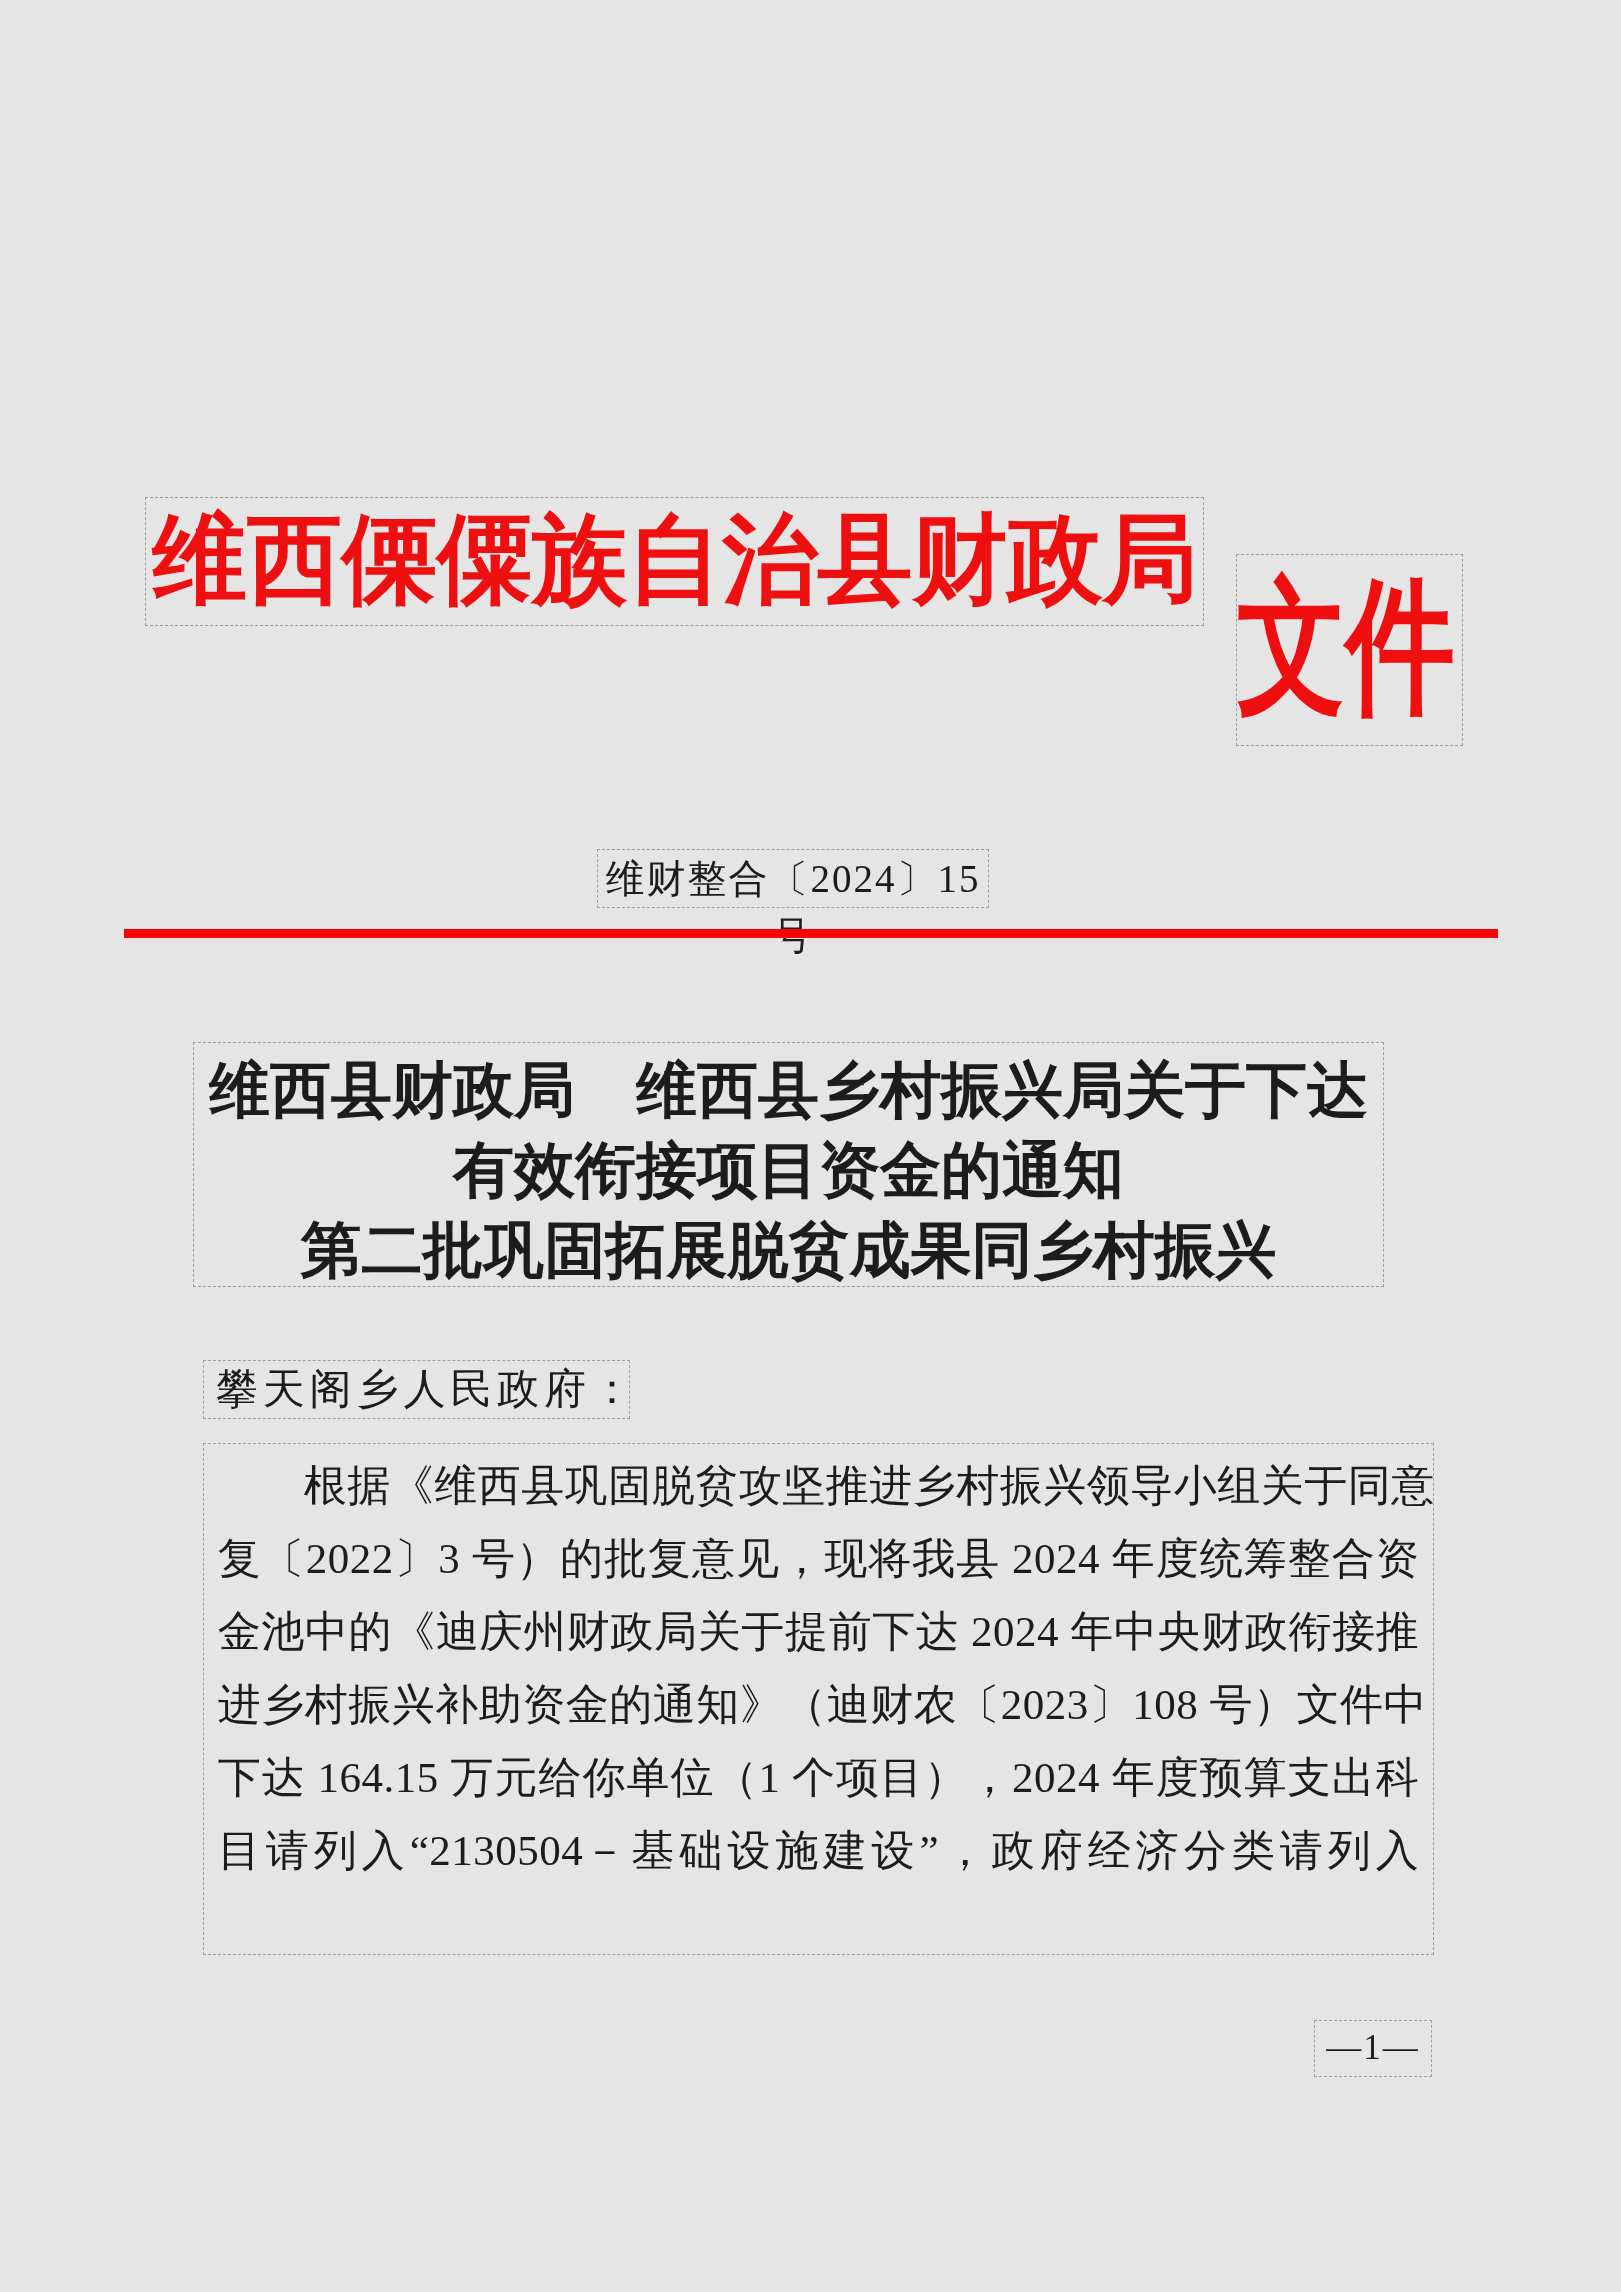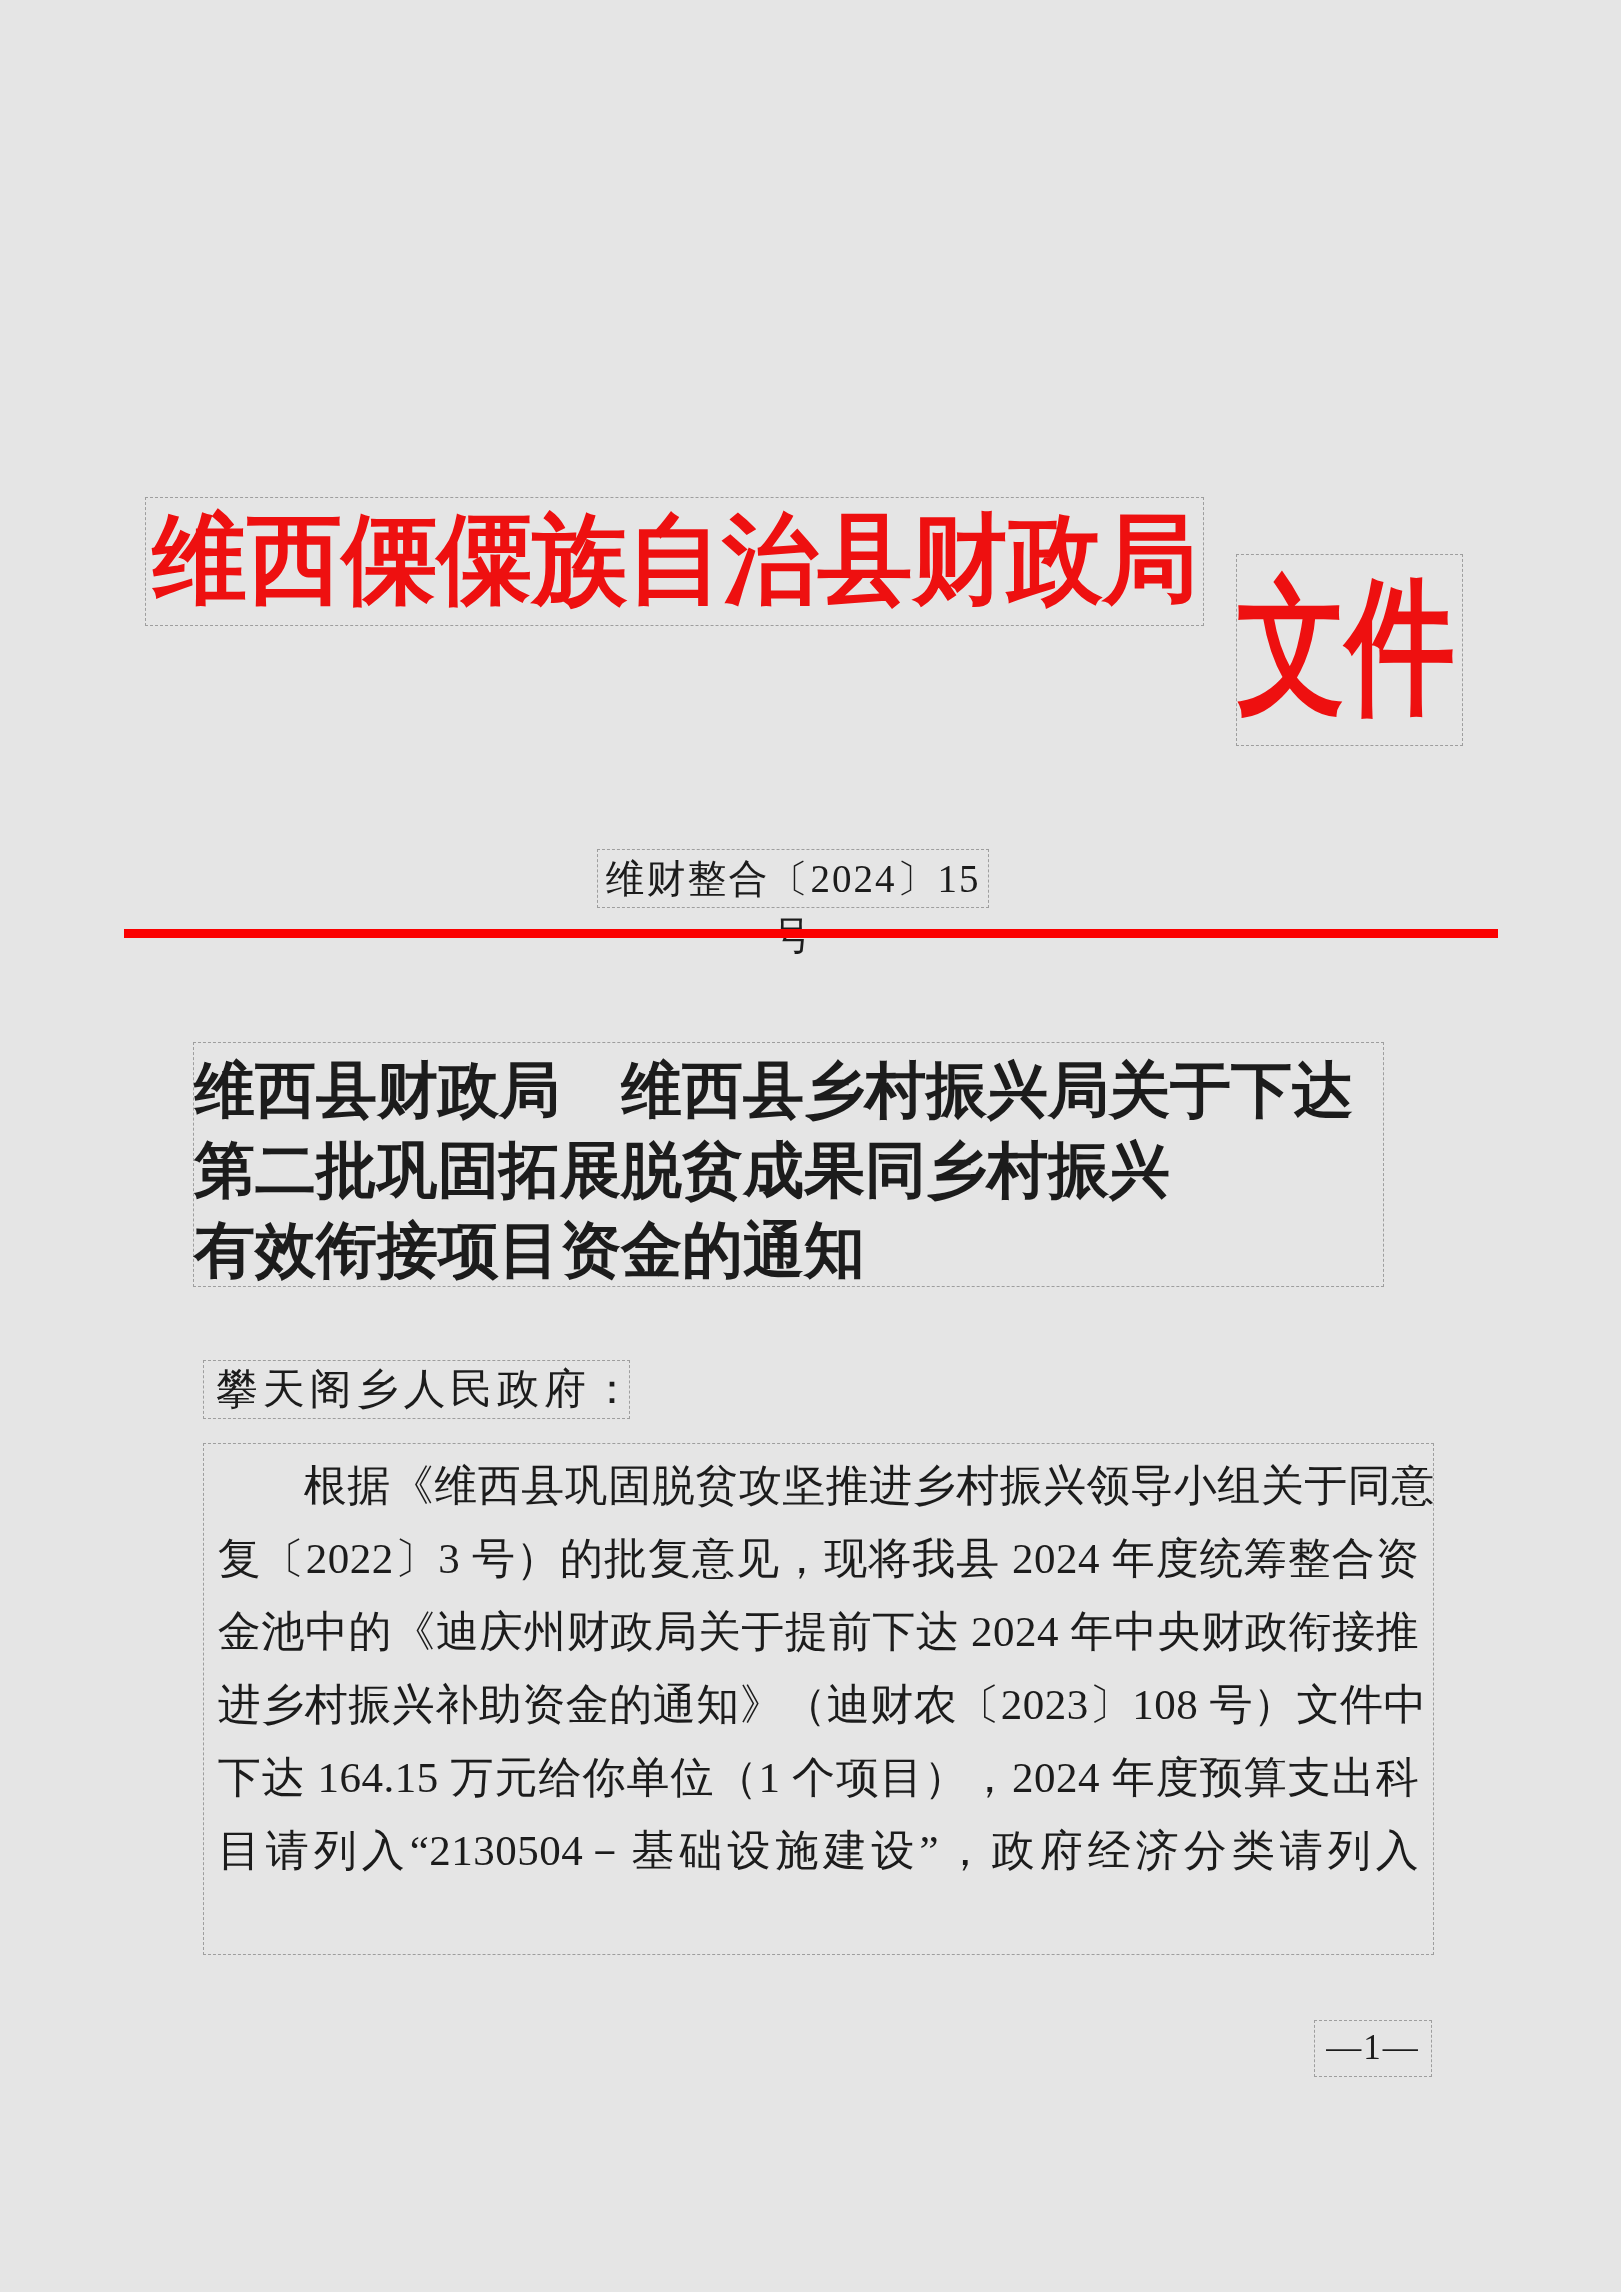--- a/index.html
+++ b/index.html
@@ -57,20 +57,21 @@
   
   .red-rule {
     position: absolute;
     left: 124px; top: 929px; width: 1374px; height: 8.8px;
     background: var(--rule-red, #fb0000);
   }
   
   .title-box {
     left: 193px; top: 1042px; width: 1191px; height: 245px;
     padding-top: 7.8px;
+    text-align: center;
   }
   .title-line {
     font-size: 61px;
     font-weight: bold;
     line-height: 80px;
     white-space: nowrap;
   }
   
   .addressee-box {
     left: 203px; top: 1360px; width: 427px; height: 59px;
@@ -112,22 +113,22 @@
   <div class="dashed-box doc-type">
     <span class="stretch">文件</span>
   </div>
 
   <div class="dashed-box doc-number">维财整合〔2024〕15 号</div>
 
   <div class="red-rule"></div>
 
   <div class="dashed-box title-box">
     <div class="title-line">维西县财政局　维西县乡村振兴局关于下达</div>
+    <div class="title-line">有效衔接项目资金的通知</div>
     <div class="title-line">第二批巩固拓展脱贫成果同乡村振兴</div>
-    <div class="title-line">有效衔接项目资金的通知</div>
   </div>
 
   <div class="dashed-box addressee-box">攀天阁乡人民政府：</div>
 
   <div class="dashed-box body-box">
     <div class="body-line indent">根据《维西县巩固脱贫攻坚推进乡村振兴领导小组关于同意</div>
     <div class="body-line">复〔2022〕3 号）的批复意见，现将我县 2024 年度统筹整合资</div>
     <div class="body-line">金池中的《迪庆州财政局关于提前下达 2024 年中央财政衔接推</div>
     <div class="body-line">进乡村振兴补助资金的通知》（迪财农〔2023〕108 号）文件中</div>
     <div class="body-line">下达 164.15 万元给你单位（1 个项目），2024 年度预算支出科</div>

